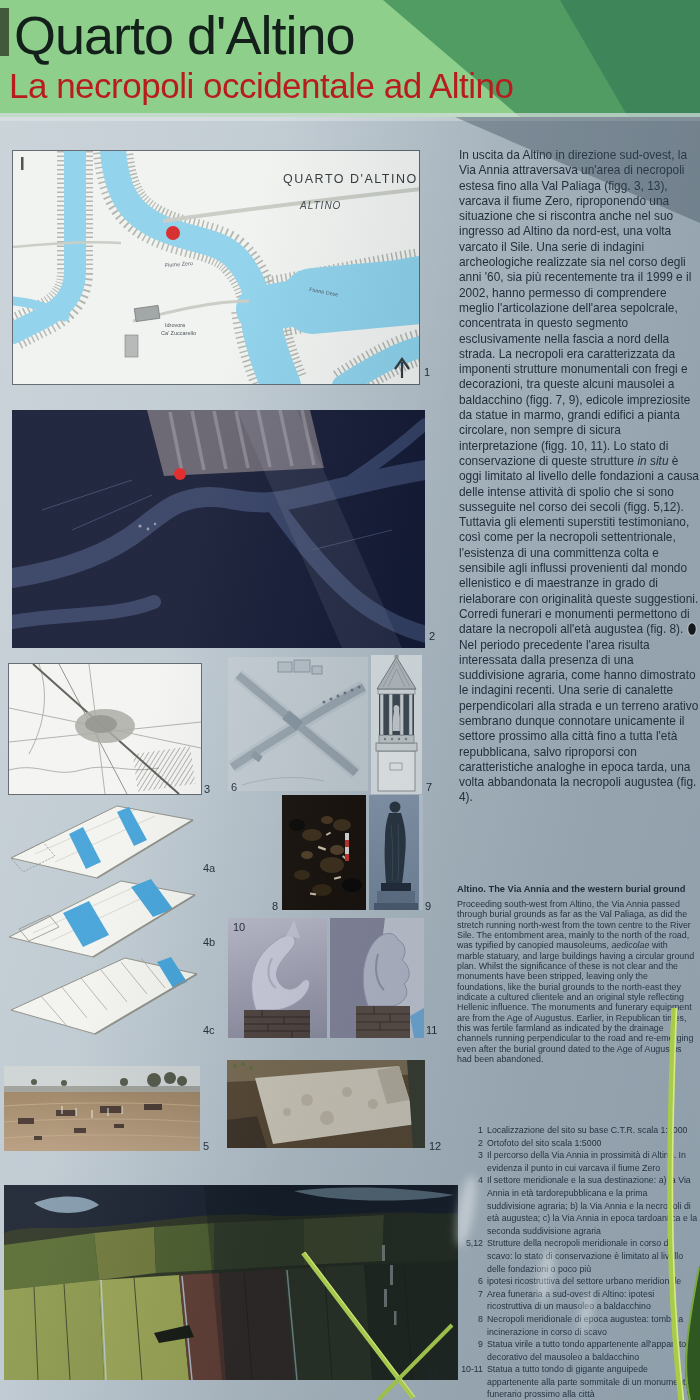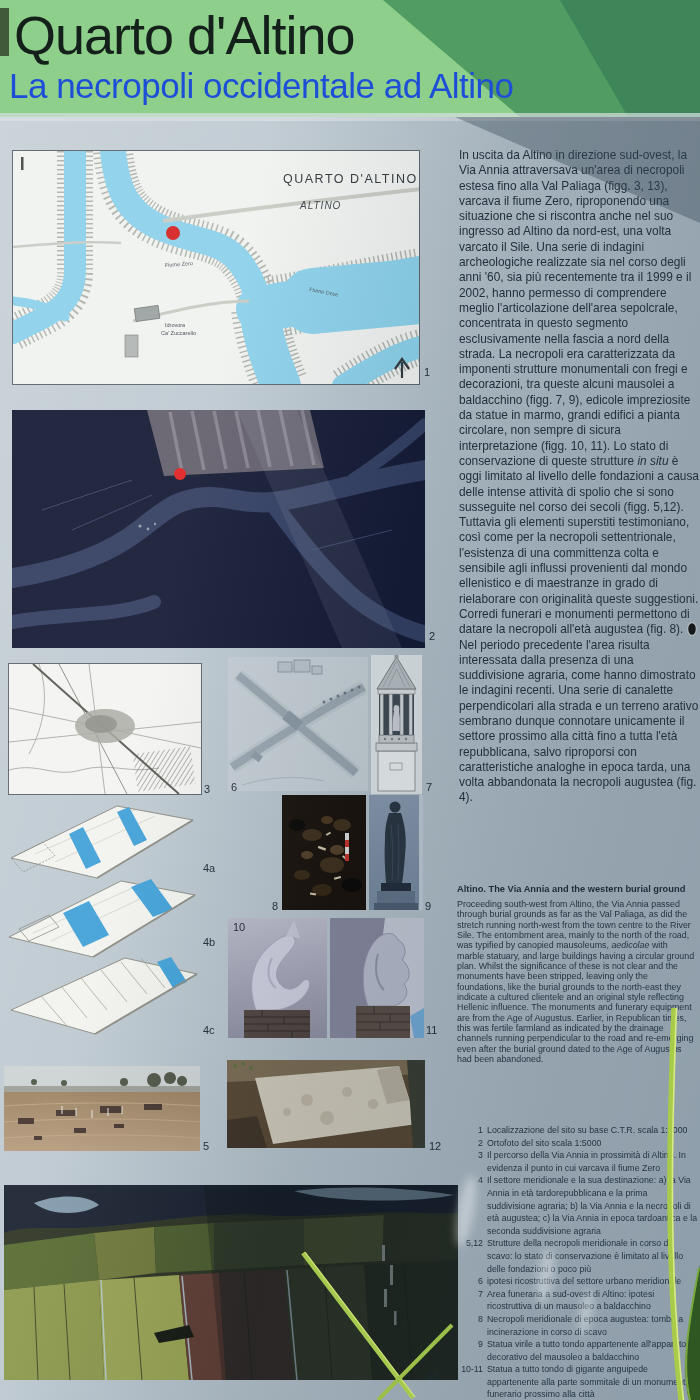--- a/index.html
+++ b/index.html
@@ -5,21 +5,21 @@
   html,body{margin:0;padding:0;background:#9fb0ba;}
   *{box-sizing:border-box;}
   .panel{position:relative;width:700px;height:1400px;overflow:hidden;
          font-family:"Liberation Sans",sans-serif;
          background:linear-gradient(105deg,#c8d1d7 0%,#bac6ce 38%,#adbac4 68%,#a3b2bd 100%);}
   
   .hdr{position:absolute;left:0;top:0;width:700px;height:117px;background:var(--header-green,#8ecf8b);}
   .hdr-shade1{position:absolute;inset:0;background:#519c62;clip-path:polygon(383px 0,700px 0,700px 117px,520px 117px);}
   .hdr-shade2{position:absolute;inset:0;background:#3f855a;clip-path:polygon(560px 0,700px 0,700px 117px,628px 117px);}
   .hdr-title{position:absolute;left:14px;top:4px;font-size:54px;letter-spacing:-1px;color:#14201a;}
-  .hdr-sub{position:absolute;left:9px;top:66px;font-size:35px;letter-spacing:-0.5px;color:#1d4ed8;}
+  .hdr-sub{position:absolute;left:9px;top:66px;font-size:35px;letter-spacing:-0.5px;color:#b91c1c;}
   .hdr-strip{position:absolute;left:0;top:113px;width:700px;height:8px;background:#d9dfe2;opacity:.7;}
   .corner-mark{position:absolute;left:0;top:8px;width:9px;height:48px;background:#27331f;opacity:.75;}
   
   .fig{position:absolute;overflow:hidden;}
   .bordered{border:1px solid #5a6168;}
   .flabel{position:absolute;font-size:11px;color:#1b2630;z-index:4;}
   
   .it-text{position:absolute;left:459px;top:148px;width:240px;font-size:11.9px;line-height:15.3px;color:#222e3a;z-index:4;}
   .en-title{position:absolute;left:457px;top:884px;width:240px;font-size:9.3px;font-weight:bold;line-height:11px;color:#1b2834;z-index:4;}
   .en-text{position:absolute;left:457px;top:899px;width:238px;font-size:8.9px;line-height:10.35px;color:#243240;z-index:4;}

